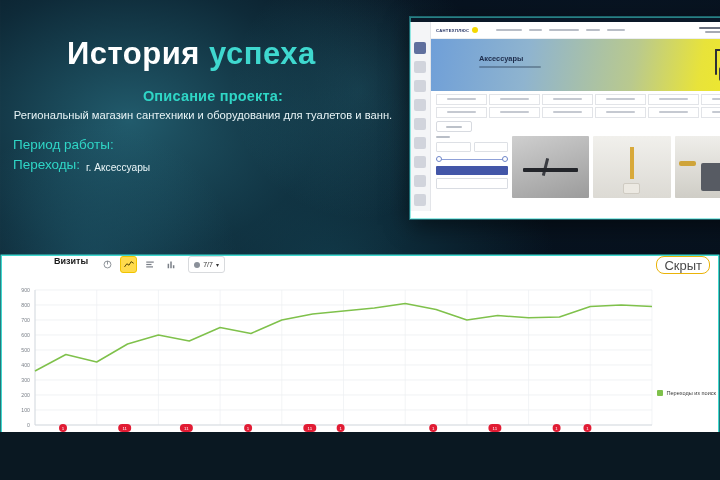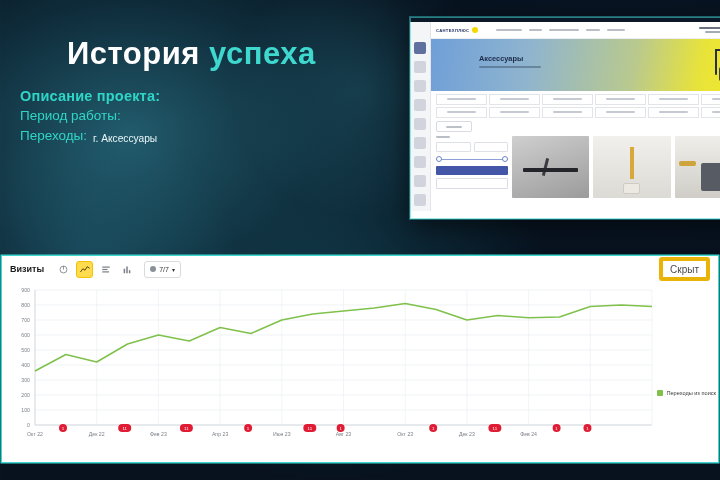--- a/index.html
+++ b/index.html
@@ -2,21 +2,21 @@
 <html><head>
 <meta charset="utf-8">
 <style>
   html,body{margin:0;padding:0;}
   body{
     width:720px;height:480px;overflow:hidden;
     font-family:"Liberation Sans", sans-serif;
     background:#0a1822;
   }
   .slide{
-    position:relative;width:720px;height:480px;overflow:hidden;
+    position:relative;width:720px;height:432px;overflow:hidden;
     background:
       radial-gradient(ellipse 420px 300px at 18% 28%, rgba(38,104,122,.85) 0%, rgba(20,62,78,.55) 45%, rgba(10,30,42,0) 78%),
       radial-gradient(ellipse 320px 260px at 46% 62%, rgba(24,86,104,.55) 0%, rgba(12,40,55,0) 70%),
       radial-gradient(ellipse 520px 420px at 86% 8%, rgba(8,20,34,1) 0%, rgba(7,18,30,1) 60%),
       linear-gradient(115deg,#0c2230 0%, #123443 22%, #10303f 40%, #0a1c2a 62%, #081523 80%, #060f1b 100%);
   }
   .slide:before{
     content:"";position:absolute;inset:0;
     background:
       linear-gradient(90deg, rgba(255,255,255,.035) 0 1px, transparent 1px 14px),
@@ -26,21 +26,21 @@
   .glow1{position:absolute;left:-60px;top:120px;width:300px;height:300px;border-radius:50%;
     background:radial-gradient(circle,rgba(46,134,158,.35) 0%,rgba(46,134,158,0) 70%);pointer-events:none;}
   .glow2{position:absolute;left:230px;top:-40px;width:260px;height:260px;border-radius:50%;
     background:radial-gradient(circle,rgba(60,160,180,.22) 0%,rgba(60,160,180,0) 70%);pointer-events:none;}
 
   
   .title{position:absolute;left:67px;top:38px;font-size:31px;font-weight:700;letter-spacing:.5px;color:#ffffff;line-height:1;}
   .title .accent{color:#3fd8cf;}
 
   
-  .left-col{position:absolute;left:20px;top:88px;width:400px;}
+  .left-col{position:absolute;left:13px;top:88px;width:400px;text-align:center;}
   .sec-head{color:#2fd6c6;font-size:14.5px;font-weight:700;letter-spacing:.2px;margin:0 0 4px 0;}
   .body-text{color:#e8f4f6;font-size:11.2px;line-height:1.35;margin:0 0 14px 0;max-width:380px;}
 
   .kv{display:flex;align-items:flex-start;margin-bottom:5px;}
   .kv .k{color:#2fd6c6;font-size:13.5px;font-weight:400;white-space:nowrap;}
   .kv .v{color:#eaf6f8;font-size:10.2px;margin-left:6px;padding-top:4px;line-height:1.3;}
   .kv .v .soft{color:#9fd8e6;}
   .kv.res .v{padding-top:3px;}
 
   
@@ -100,29 +100,29 @@
   .th2 b{position:absolute;left:38%;top:76%;width:20%;height:9px;background:#ece9e2;border:1px solid #cfcbc2;border-radius:2px;}
   .th3{background:linear-gradient(180deg,#efeeea,#cfcdc6);}
   .th3 i{position:absolute;left:6%;top:40%;width:22%;height:5px;background:#cfa43a;border-radius:2px;}
   .th3 b{position:absolute;left:34%;top:44%;width:48%;height:44%;background:#575b63;border-radius:2px;}
 
   
   .panel{
     position:absolute;left:2px;top:256px;width:716px;height:206px;background:#ffffff;
     box-shadow:0 0 0 1.5px #3fd8cf;
   }
-  .panel-head{display:flex;align-items:center;height:26px;padding:0 8px;}
+  .panel-head{display:flex;align-items:flex-start;height:26px;padding:0 8px;margin-left:44px;}
   .panel-title{font-size:9px;font-weight:700;color:#1b1b1b;margin-right:11px;}
   .tool{width:15px;height:15px;border-radius:3px;display:flex;align-items:center;justify-content:center;margin-right:4px;
         border:1px solid transparent;color:#7a7f87;}
   .tool svg{display:block;}
   .tool.active{background:#ffdb4d;border-color:#f0c400;color:#4a3c00;}
   .sel{height:15px;border:1px solid #d8dadd;border-radius:3px;display:flex;align-items:center;gap:3px;padding:0 5px;margin-left:5px;font-size:7px;color:#333;}
   .sel .dot{width:6px;height:6px;border-radius:50%;background:#8a9099;}
-  .hide-btn{margin-left:auto;height:16px;border:4px solid #eab308;border-radius:3px;padding:0 7px;display:flex;align-items:center;font-size:10px;color:#4a4a4a;background:#fff;}
+  .hide-btn{margin-left:auto;height:16px;border:1px solid #eab308;border-radius:8px;padding:0 7px;display:flex;align-items:center;font-size:13px;color:#4a4a4a;background:#fff;}
 
   .plot-wrap{position:relative;height:180px;}
   .legend{position:absolute;right:2px;top:108px;display:flex;align-items:center;gap:3px;font-size:5.6px;color:#3a3a3a;white-space:nowrap;}
   .legend .sq{width:6px;height:6px;background:#7fc14b;border-radius:1px;}
   svg.plot{display:block;}
   .marker circle{fill:#e11b33;}
   .marker text{fill:#fff;font-size:4.4px;font-family:"Liberation Sans",sans-serif;text-anchor:middle;}
 </style>
 </head>
 <body>
@@ -131,20 +131,21 @@
   <div class="glow1"></div>
   <div class="glow2"></div>
 
   <div class="title">
     <span>История</span>
     <span class="accent">успеха</span>
   </div>
 
   <div class="left-col">
     <div class="sec-head">Описание проекта:</div>
+    <p class="body-text">Региональный  магазин сантехники и оборудования для туалетов и ванн.</p>
 
     <div class="kv">
       <span class="k">Период работы:</span>
     </div>
     <div class="kv">
       <span class="k">Переходы:</span>
       <span class="v">г. Аксессуары</span>
     </div>
   </div>
 

